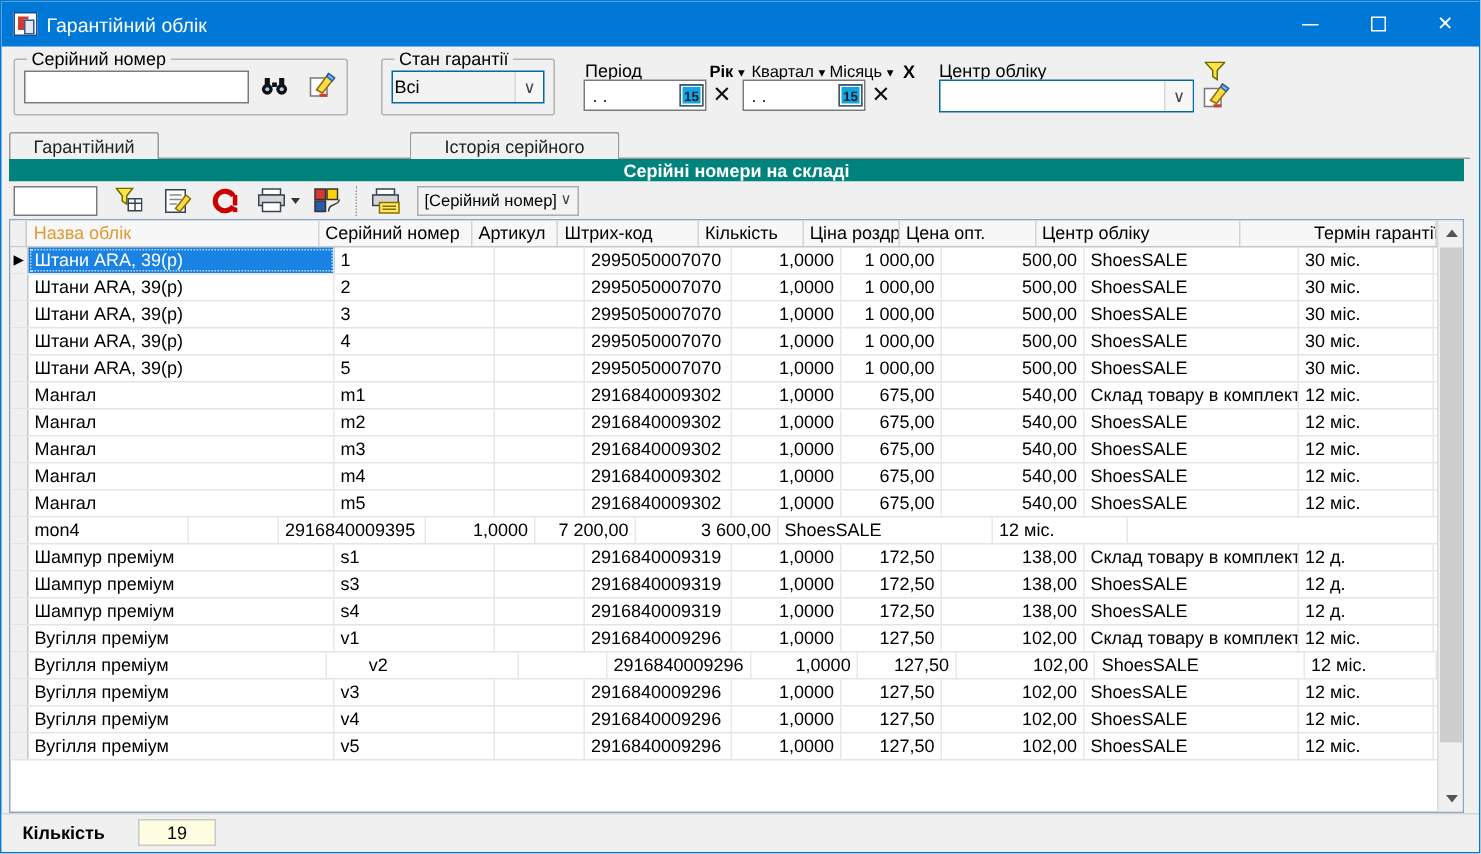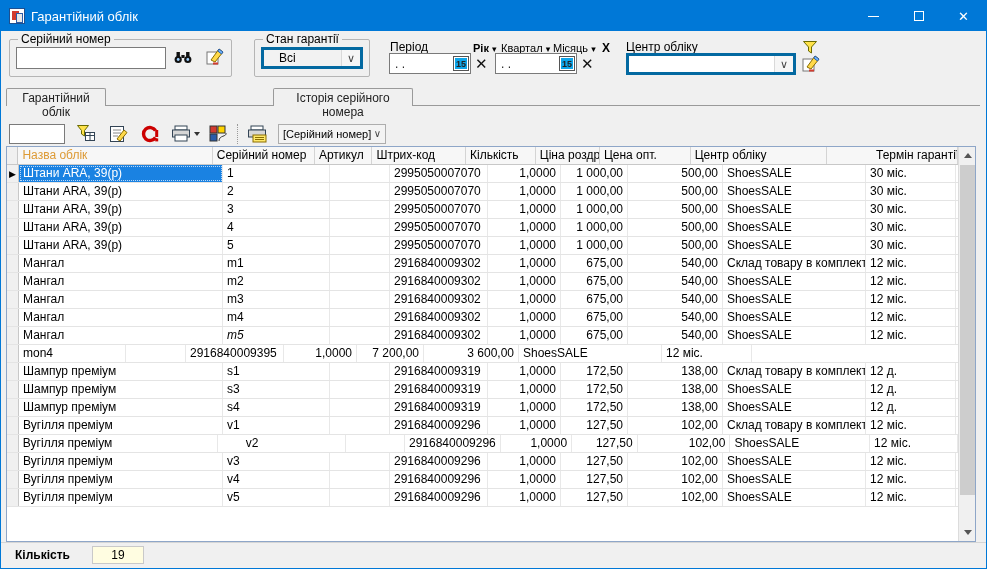--- a/index.html
+++ b/index.html
@@ -15,21 +15,21 @@
   .title-text{font-size:13px;}
   .capbtns{margin-left:auto;display:flex;height:30px;}
   .capbtn{width:45px;height:30px;display:flex;align-items:center;justify-content:center;color:#fff;font-size:13px;}
   .min-glyph{width:11px;height:1px;background:#fff;display:block;}
   .max-glyph{width:10px;height:10px;border:1px solid #fff;display:block;}
 
   
   .groupbox{position:absolute;border:1px solid #b5b5b5;border-radius:2px;}
   .gb-label{position:absolute;top:-8px;left:8px;background:#f0f0f0;padding:0 3px;font-size:12px;}
   .textinput{background:#fff;border:1px solid #7a7a7a;height:22px;padding:2px 4px;font-size:12px;}
-  .combo{border:3px solid #0369a1;height:22px;display:flex;align-items:center;padding-left:15px;position:relative;}
+  .combo{border:1px solid #0369a1;height:22px;display:flex;align-items:center;padding-left:1px;position:relative;}
   .combo .chev{margin-left:auto;width:19px;height:100%;display:flex;align-items:center;justify-content:center;color:#444;font-size:11px;border-left:1px solid #d9d9d9;background:#f6f6f6;}
   .lbl{position:absolute;font-size:12px;white-space:nowrap;}
   .menulbl{position:absolute;font-size:11px;white-space:nowrap;cursor:default;}
   .menulbl .ar{font-size:9px;}
   .xbtn{position:absolute;font-size:15px;font-weight:bold;color:#111;line-height:1;}
   .datefield{position:absolute;background:#fff;border:1px solid #7a7a7a;height:21px;display:flex;align-items:center;padding-left:5px;color:#222;}
   .cal15{margin-left:auto;margin-right:1px;width:16px;height:15px;border:1px solid #555;box-shadow:inset 0 0 0 1px #fff;background:#0ea5e9;font-size:9px;display:flex;align-items:center;justify-content:center;font-weight:bold;}
 
   
   .iconbtn{position:absolute;display:flex;align-items:center;justify-content:center;cursor:default;}
@@ -168,20 +168,21 @@
       <rect x="8" y="16.5" width="5" height="2" fill="#d23b2f"></rect>
     </svg>
   </span>
 
   <div class="tabstrip">
     <div class="tabline"></div>
     <div class="tab" style="left:0;width:100px;text-align:center;">Гарантійний облік</div>
     <div class="tab" style="left:267px;width:140px;text-align:center;">Історія серійного номера</div>
   </div>
 
+  <div class="band">Серійні номери на складі</div>
 
   <div class="toolbar">
     <input class="textinput" style="width: 56px; height: 20px; margin-left: 3px;" value="">
     <span class="tb-ico" style="margin-left:8px;">
       <svg width="18" height="17" viewBox="0 0 18 17">
         <polygon points="0.5,0.5 11.5,0.5 7.5,5.5 7.5,11 4.5,9 4.5,5.5" fill="#ffe24a" stroke="#6b6b00"></polygon>
         <rect x="8.5" y="7.5" width="9" height="8" fill="#fff" stroke="#345"></rect>
         <line x1="8.5" y1="10.5" x2="17.5" y2="10.5" stroke="#345"></line>
           <line x1="13" y1="7.5" x2="13" y2="15.5" stroke="#345"></line>
       </svg>
@@ -353,21 +354,21 @@
             <span class="td" style="width: 98px;">2916840009302</span>
             <span class="td r" style="width: 73px;">1,0000</span>
             <span class="td r" style="width: 67px;">675,00</span>
             <span class="td r" style="width: 95px;">540,00</span>
             <span class="td" style="width: 143px;">ShoesSALE</span>
             <span class="td" style="width: 90px;">12 міс.</span>
           </div>
           <div class="tr">
             <span class="ind"></span>
             <span class="td" style="width: 204px;">Мангал</span>
-            <span class="td" style="width: 107px; font-style: italic;">m5</span>
+            <span class="td" style="width: 107px;">m5</span>
             <span class="td" style="width: 60px;"></span>
             <span class="td" style="width: 98px;">2916840009302</span>
             <span class="td r" style="width: 73px;">1,0000</span>
             <span class="td r" style="width: 67px;">675,00</span>
             <span class="td r" style="width: 95px;">540,00</span>
             <span class="td" style="width: 143px;">ShoesSALE</span>
             <span class="td" style="width: 90px;">12 міс.</span>
           </div>
           <div class="tr">
             <span class="ind"></span>

